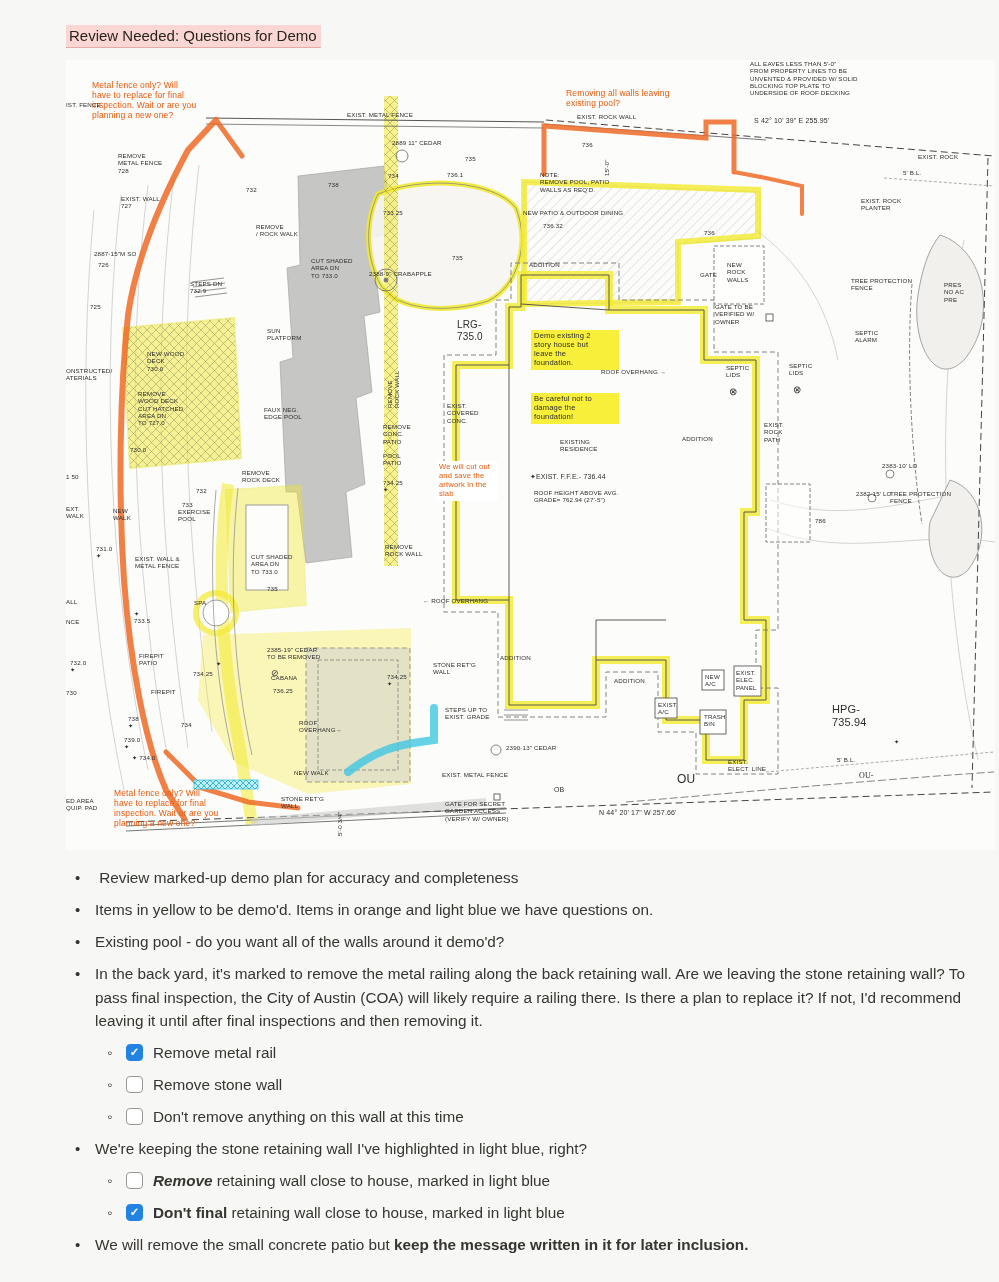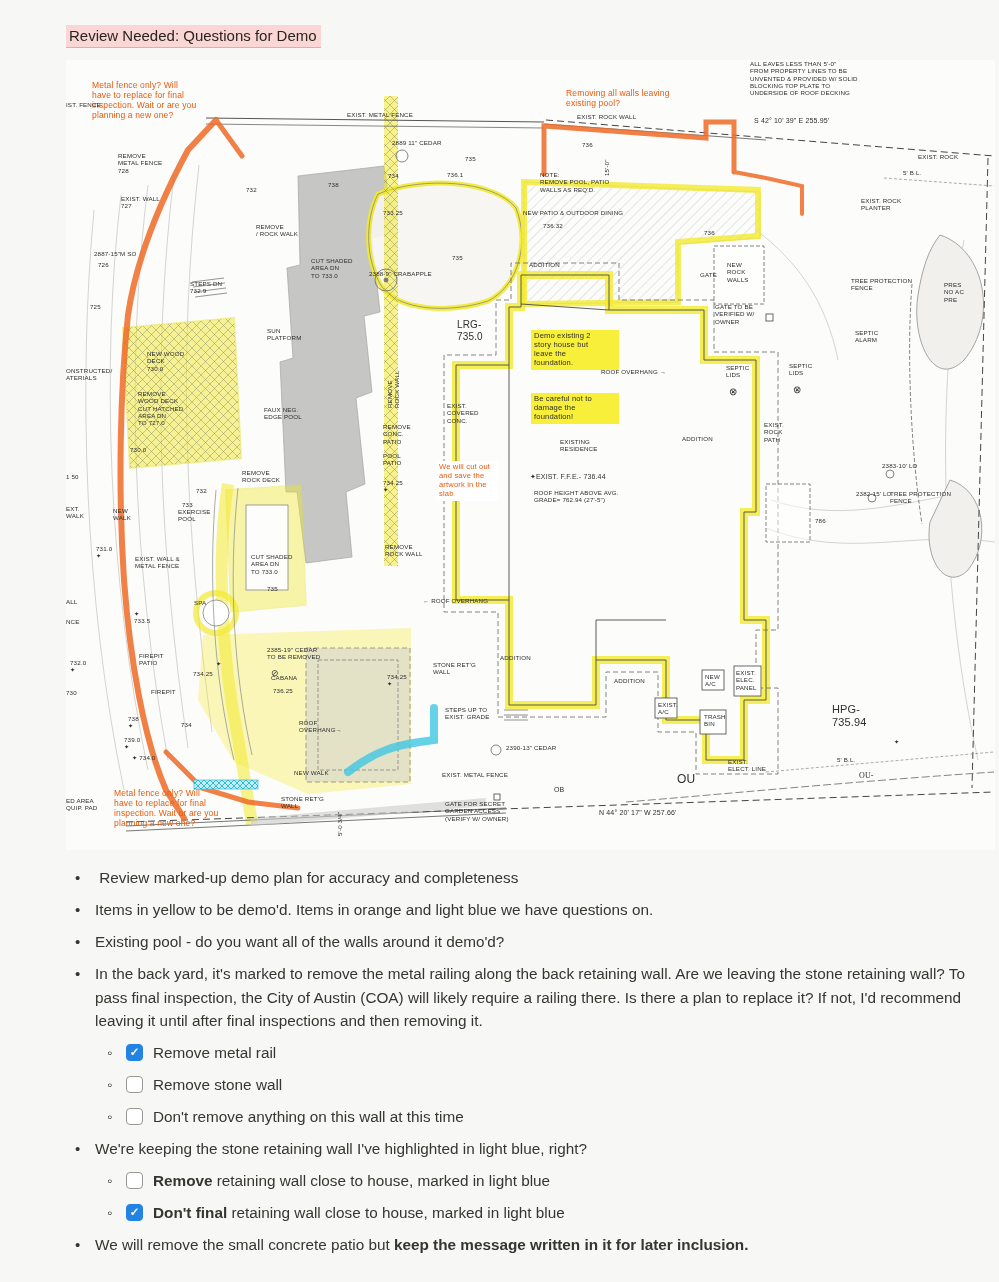--- a/index.html
+++ b/index.html
@@ -443,21 +443,21 @@
         <span class="cb"></span>
         <span class="cl-text"><span>Don't remove anything on this wall at this time</span></span>
       </div>
       <div class="cl-row lvl0">
         <span class="marker">•</span>
         <span class="cl-text"><span>We're keeping the stone retaining wall I've highlighted in light blue, right?</span></span>
       </div>
       <div class="cl-row lvl1">
         <span class="marker">◦</span>
         <span class="cb"></span>
-        <span class="cl-text"><span style="font-weight: 600;">Remove</span><span> retaining wall close to house, marked in light blue</span></span>
+        <span class="cl-text"><span style="font-weight: 600; font-style: italic;">Remove</span><span> retaining wall close to house, marked in light blue</span></span>
       </div>
       <div class="cl-row lvl1">
         <span class="marker">◦</span>
         <span class="cb checked">✓</span>
         <span class="cl-text"><span style="font-weight: 600;">Don't final</span><span> retaining wall close to house, marked in light blue</span></span>
       </div>
       <div class="cl-row lvl0">
         <span class="marker">•</span>
         <span class="cl-text"><span>We will remove the small concrete patio but </span><span style="font-weight: 700;">keep the message written in it for later inclusion.</span></span>
       </div>

